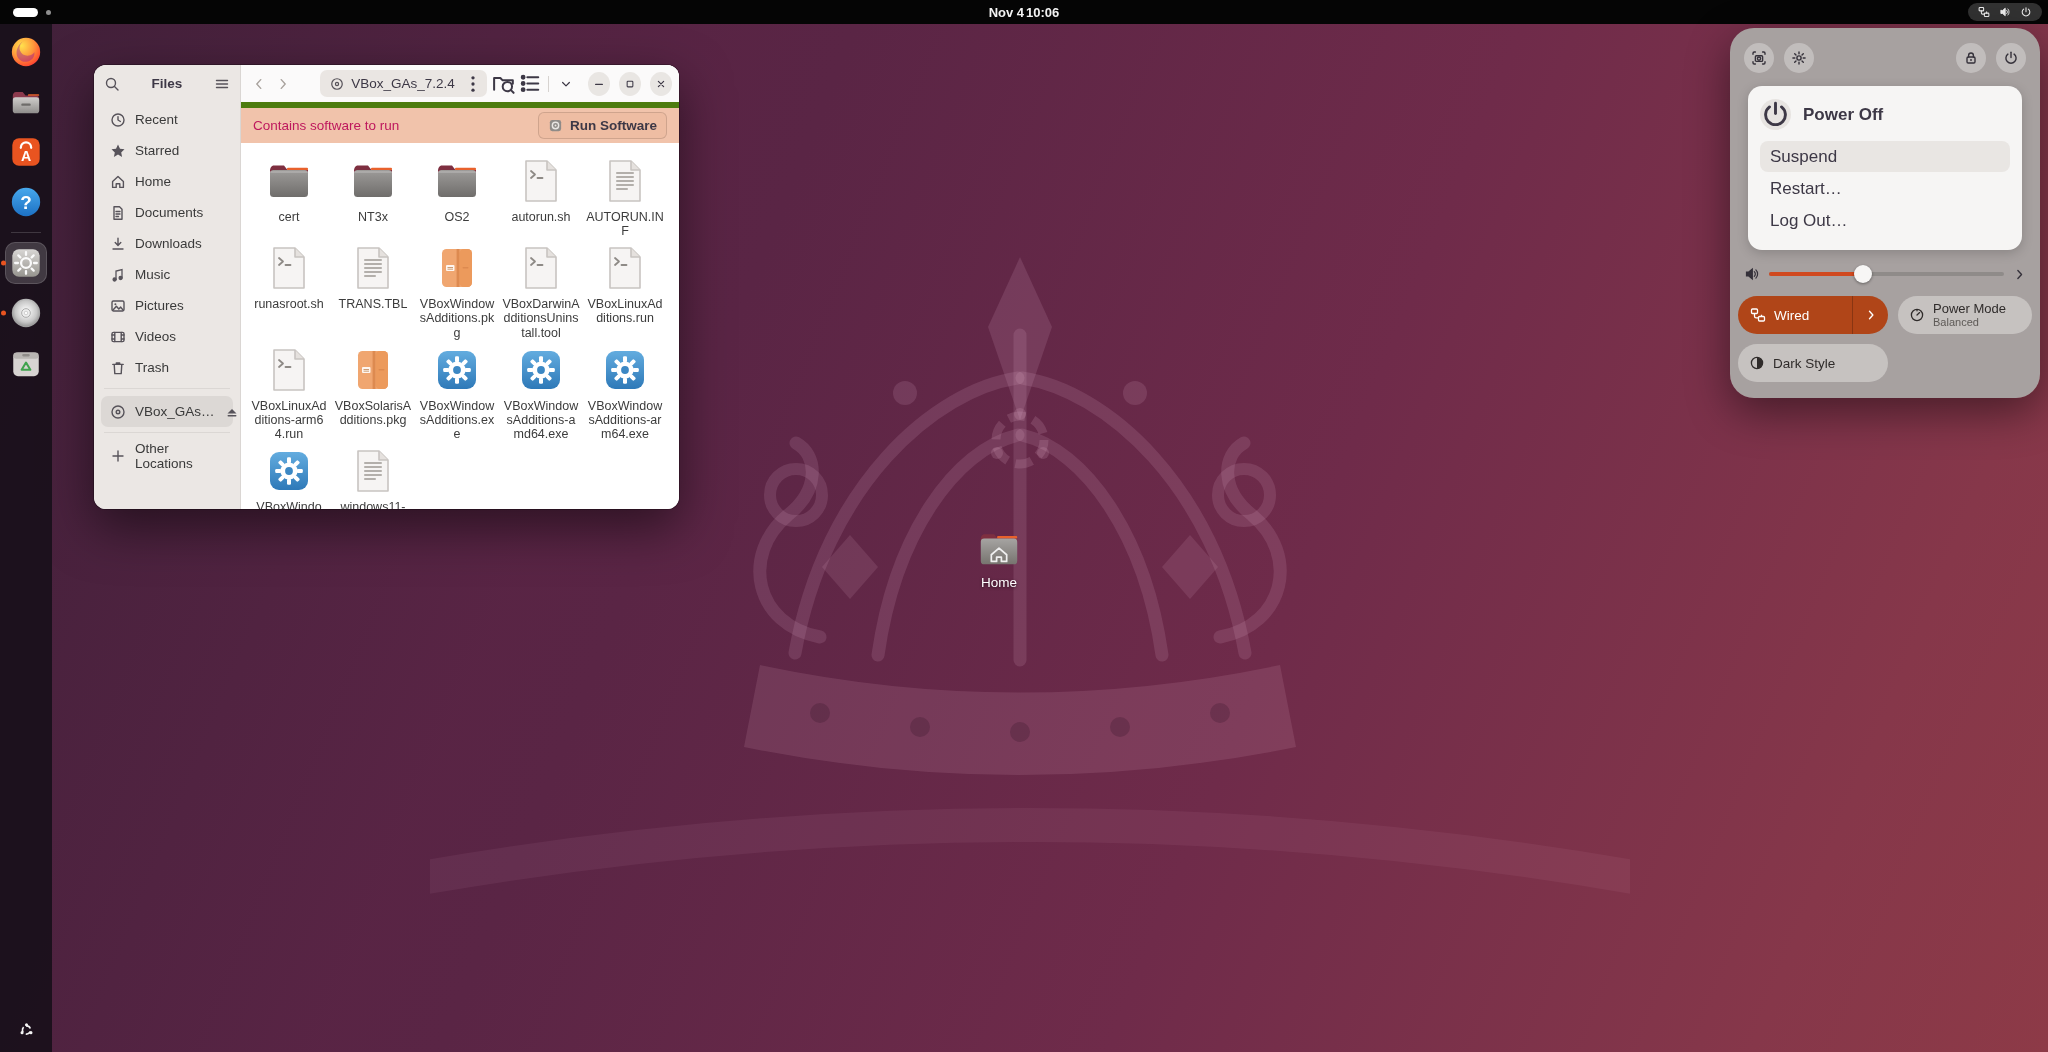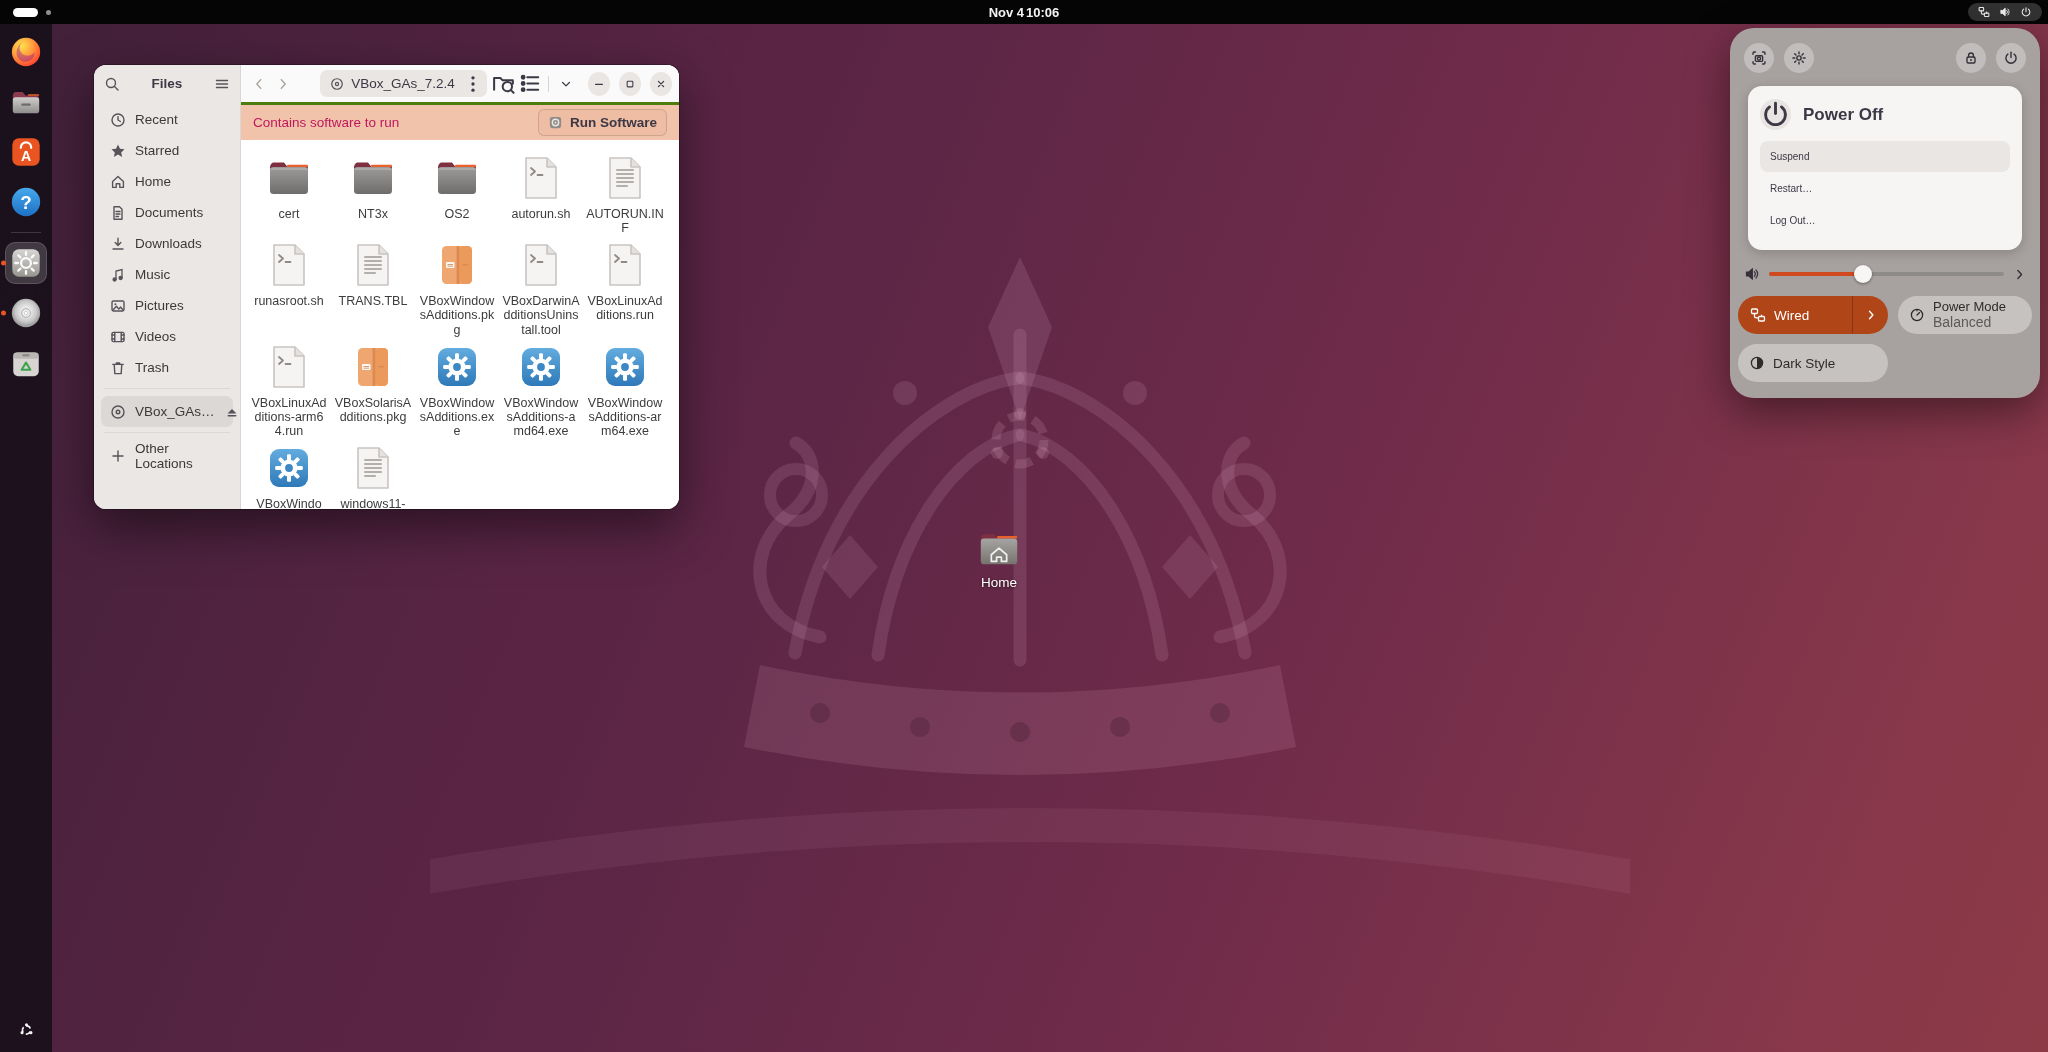--- a/index.html
+++ b/index.html
@@ -43,21 +43,21 @@
   .sb-head{height:37px;display:flex;align-items:center;padding:0 10px;gap:4px;color:#57535a}
   .sb-title{flex:1;text-align:center;font-weight:700;font-size:13.5px;color:#3d3846}
   .sb-list{padding:2px 7px 0}
   .sb-item{height:31px;border-radius:7px;display:flex;align-items:center;gap:9px;padding:0 9px;font-size:13.5px;color:#3a3a3a}
   .sb-item .icon{color:#57535a}
   .sb-item.selected{background:#dcd8d5}
   .sb-sep{height:1px;background:#dbd7d4;margin:5px 10px}
   .eject{margin-left:auto}
 
   .main{flex:1;display:flex;flex-direction:column;background:#fff;min-width:0}
-  .headerbar{height:37px;background:#fbfafa;border-bottom:3px solid #4d7c0f;display:flex;align-items:center;padding:0 7px;gap:2px}
+  .headerbar{height:37px;background:#fbfafa;border-bottom:6px solid #4d7c0f;display:flex;align-items:center;padding:0 7px;gap:2px}
   .nav-btn{width:24px;height:24px;border-radius:6px;display:flex;align-items:center;justify-content:center;color:#a8a29d}
   .nav-btn svg{width:14px;height:14px}
   .loc-pill{margin-left:24px;height:27px;background:#eae6e3;border-radius:7px;display:flex;align-items:center;
     padding:0 3px 0 10px;gap:7px;color:#3d3846}
   .loc-pill .icon svg{width:14px;height:14px;color:#57535a}
   .loc-text{font-size:13.5px;white-space:nowrap}
   .kebab-btn{width:22px;height:23px;border-radius:5px;display:flex;align-items:center;justify-content:center;color:#3d3846}
   .hb-spacer{flex:1}
   .hb-btn{width:27px;height:27px;border-radius:6px;display:flex;align-items:center;justify-content:center;color:#3d3846}
   .hb-divider{width:1px;height:16px;background:#d7d3d0;margin:0 3px}
@@ -87,41 +87,41 @@
   .panel{position:absolute;left:1730px;top:28px;width:310px;border-radius:24px;background:rgba(169,165,163,.96);
     box-shadow:0 14px 44px rgba(0,0,0,.45);padding:15px 0 16px;z-index:60}
   .qs-toprow{display:flex;align-items:center;padding:0 9px;margin-bottom:13px}
   .qs-circle{width:30px;height:30px;border-radius:50%;background:rgba(255,255,255,.3);display:flex;align-items:center;
     justify-content:center;color:#35313a;margin:0 5px}
   .qs-spacer{flex:1}
   .card{margin:0 18px;background:#f6f5f4;border-radius:14px;padding:11px 10px 13px;box-shadow:0 3px 12px rgba(0,0,0,.18)}
   .card-head{display:flex;align-items:center;gap:12px;padding:2px 2px 10px}
   .card-circle{width:31px;height:31px;border-radius:50%;background:#e7e4e1;display:flex;align-items:center;justify-content:center;color:#3d3846}
   .card-title{font-size:17px;font-weight:600;color:#3d3846}
-  .pm-item{height:31px;display:flex;align-items:center;padding:0 10px;font-size:10px;color:#3d3846;border-radius:8px;margin:1px 2px}
+  .pm-item{height:31px;display:flex;align-items:center;padding:0 10px;font-size:17px;color:#3d3846;border-radius:8px;margin:1px 2px}
   .pm-item.pm-emph{background:#e9e6e3}
   .pm-item.pm-focus{box-shadow:0 0 0 3px #e62228;height:36px;margin:6px 2px}
   .pm-item:last-child{}
   .vol-row{display:flex;align-items:center;gap:9px;margin:15px 14px 13px;color:#35313a}
   .slider{flex:1;position:relative;height:18px}
   .track{position:absolute;left:0;right:0;top:7px;height:4px;border-radius:2px;background:#8f8b89}
   .fill{position:absolute;left:0;top:7px;height:4px;border-radius:2px;background:#d0491f}
   .knob{position:absolute;top:0;width:18px;height:18px;border-radius:50%;background:#f7f6f5;box-shadow:0 1px 3px rgba(0,0,0,.4)}
   .vol-chev{color:#35313a}
   .vol-chev svg{width:13px;height:13px}
   .tiles{display:grid;grid-template-columns:150px 134px;gap:10px;margin:0 8px}
   .tile{height:38px;border-radius:19px;background:#c6c2c0;display:flex;align-items:center;padding-left:11px;color:#2f2b2a}
   .tile-label{font-size:13.5px;margin-left:8px}
   .tile.wired{background:#b04518;color:#fff;padding-left:0}
   .wired-main{flex:1;display:flex;align-items:flex-end;padding-left:12px}
   .wired-arrow{width:35px;align-self:stretch;display:flex;align-items:center;justify-content:center;border-left:1px solid rgba(0,0,0,.22);color:#fff}
   .wired-arrow svg{width:12px;height:12px}
   .tile .sub{display:flex;flex-direction:column;margin-left:8px;line-height:1.18}
   .sub .t{font-size:13px}
-  .sub .s{font-size:14px;color:#5d5956}
+  .sub .s{font-size:11px;color:#5d5956}
 </style>
 </head>
 <body>
 
 <div class="page">
 
   <svg class="crown" viewBox="0 0 640 580">
     <g fill="none" stroke="rgba(236,186,211,0.14)" stroke-width="13" stroke-linecap="round">
       <path d="M95 418 C125 250 235 155 318 143"></path>
       <path d="M545 418 C515 250 405 155 322 143"></path>

